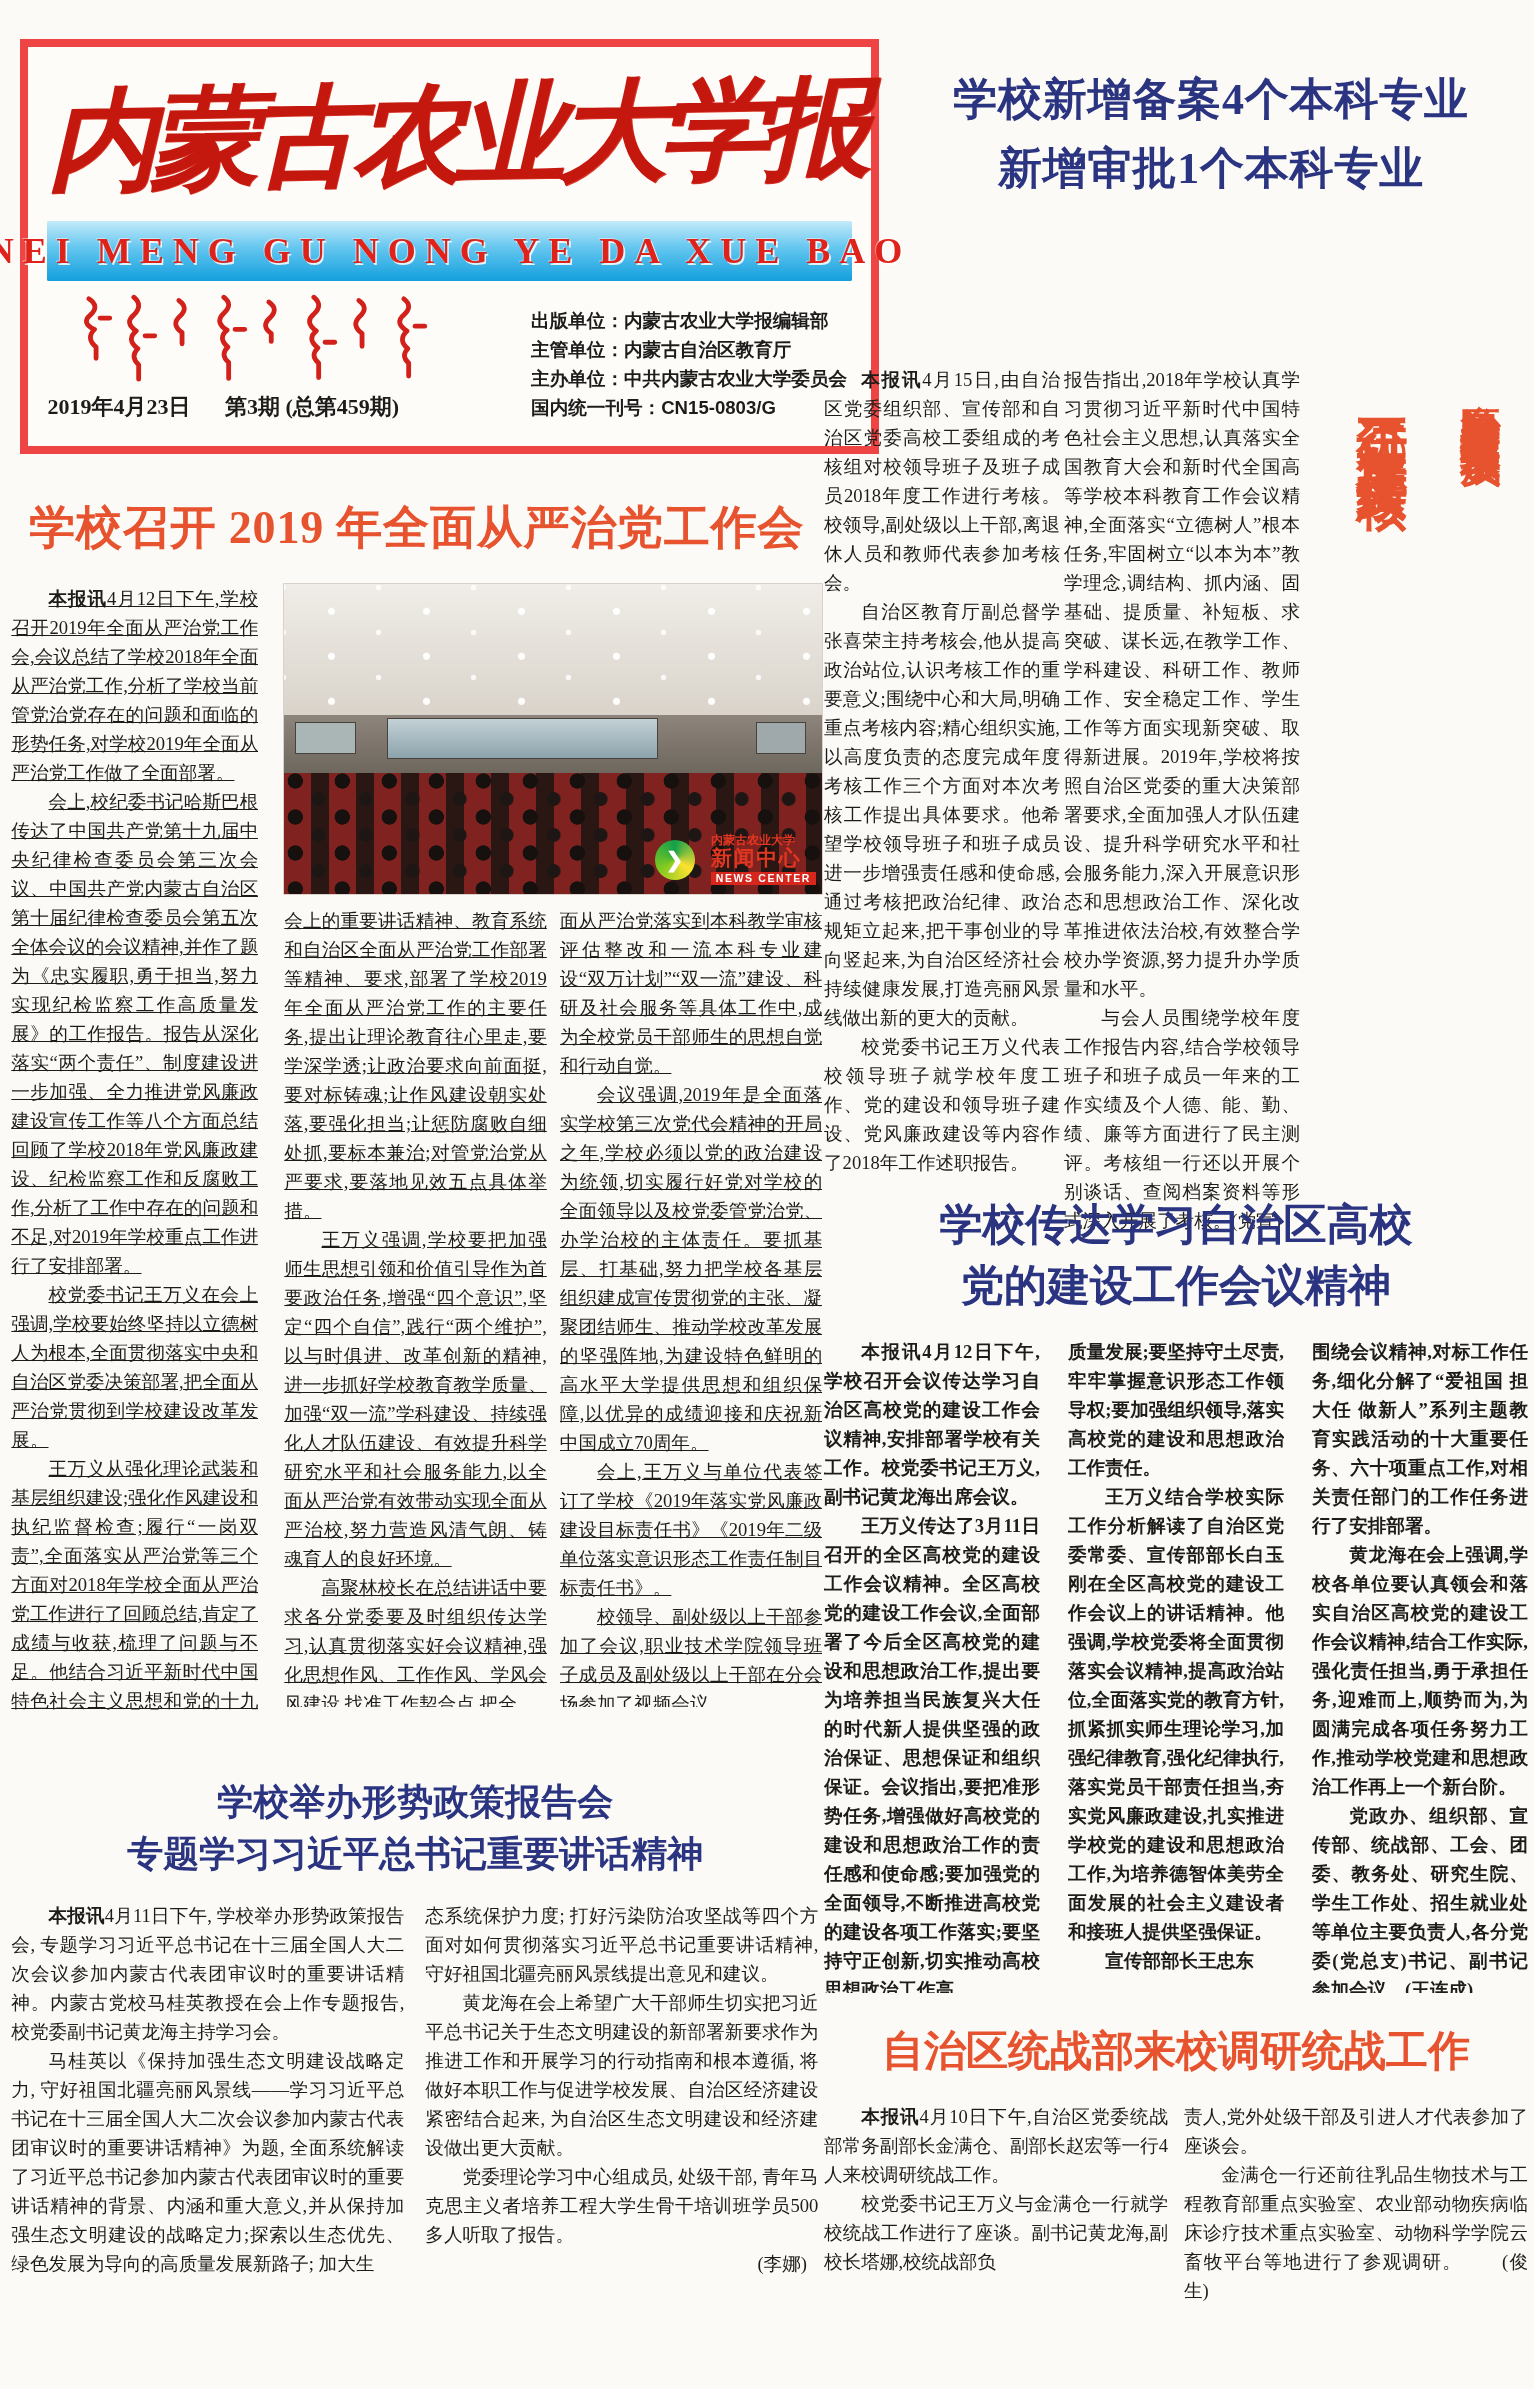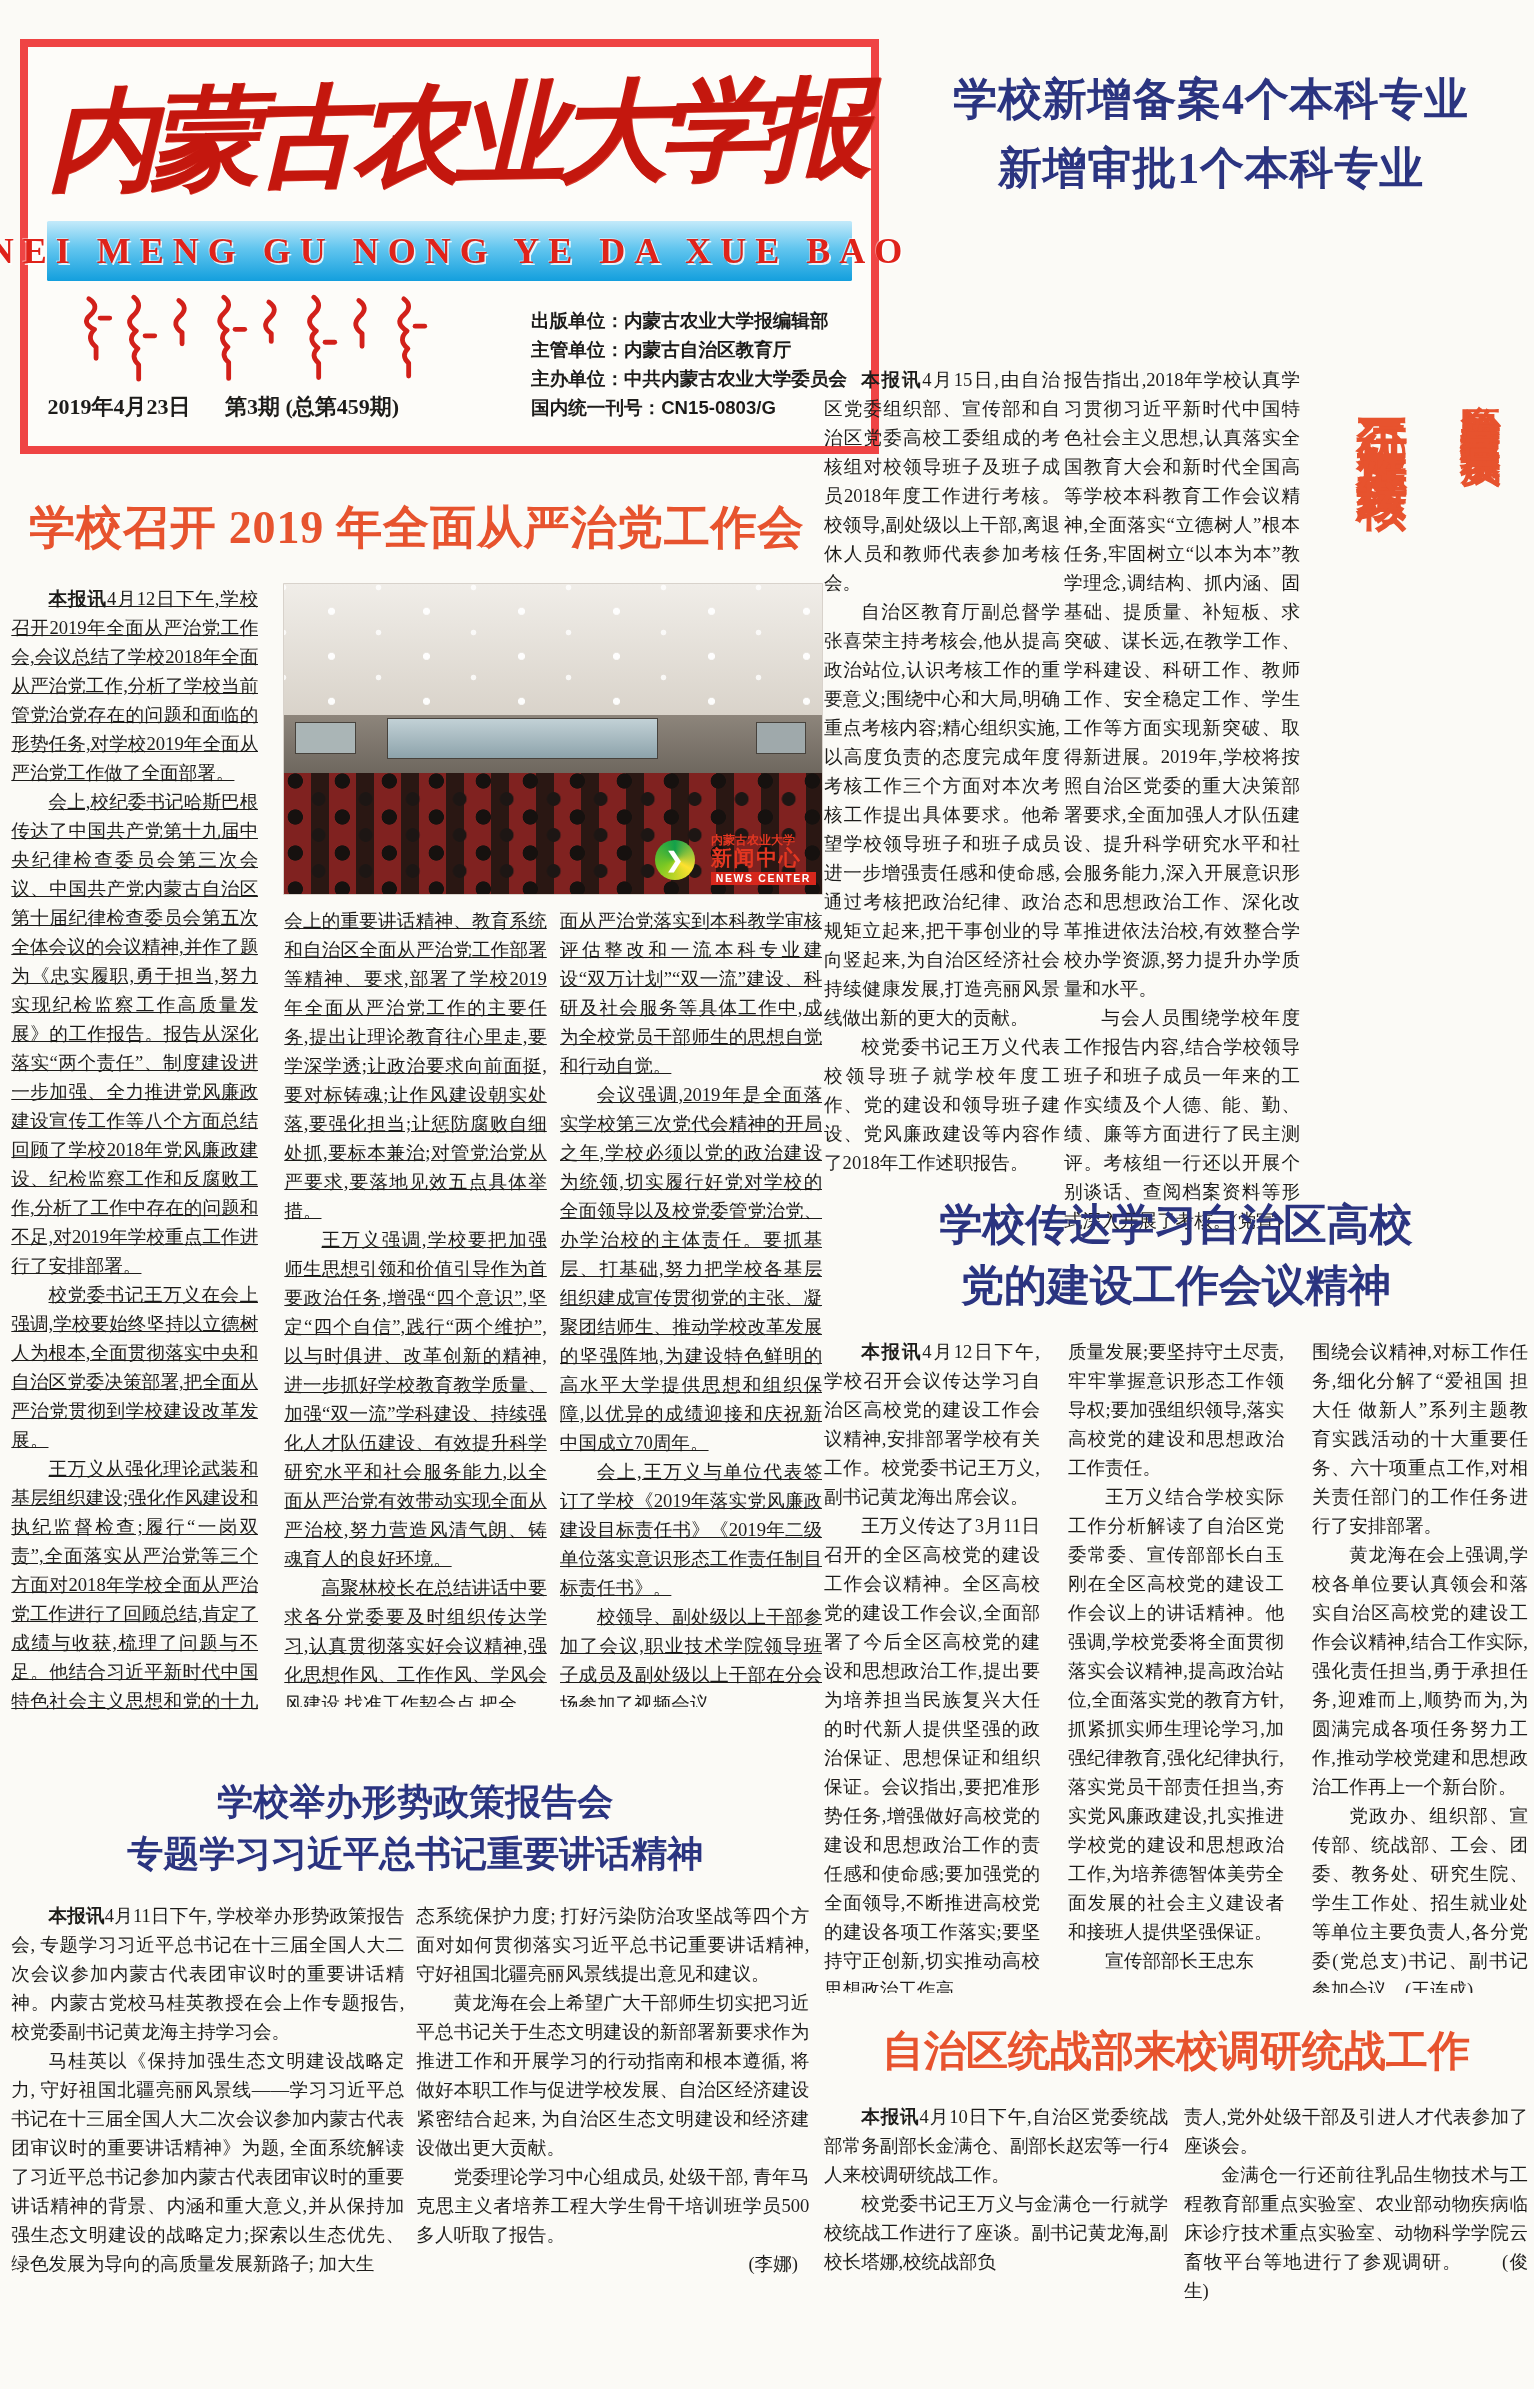--- a/index.html
+++ b/index.html
@@ -41,21 +41,21 @@
   #article-b .cols{gap:4px;}
   #article-b .col{width:236px;height:905px;}
   .vert-hl{position:absolute;right:0;top:8px;height:880px;width:204px;writing-mode:vertical-rl;color:#e7532e;font-weight:900;}
   .vert-hl span{display:block;}
   .vert-hl .v1{font-size:40px;line-height:95px;letter-spacing:2.4px;}
   .vert-hl .v2{font-size:51px;line-height:103px;letter-spacing:4.8px;padding-top:3.2px;}
 
   
   #article-c{position:absolute;left:824px;top:1194px;width:704px;}
   #article-c .hl-navy{font-size:43px;line-height:61px;}
-  #article-c .cols{margin-top:21px;gap:28px;}
+  #article-c .cols{margin-top:21px;gap:28px;font-weight:bold;}
   #article-c .col{width:226px;height:656px;}
 
   
   #article-d{position:absolute;left:11.3px;top:491px;width:811px;}
   #article-d .hl-red{font-size:46px;line-height:74px;letter-spacing:0.8px;white-space:nowrap;}
   .d-body{display:flex;gap:26px;margin-top:19.4px;text-decoration:underline;}
   .d-col1{width:254px;height:1129px;}
   .d-right{width:538px;}
   .d-cols{display:flex;gap:13px;margin-top:11.3px;}
   .d-cols .col{width:263px;height:801px;}
@@ -81,21 +81,21 @@
   .ph-mark{position:absolute;right:6.5px;bottom:8px;display:flex;align-items:center;gap:6.5px;}
   .ph-logo{width:40px;height:40px;border-radius:50%;background:conic-gradient(#13a04a,#ffe12e,#7ec922,#13a04a);display:flex;align-items:center;justify-content:center;color:#fff;font-weight:900;font-size:21px;font-family:"Liberation Sans",sans-serif;}
   .ph-mark-text{text-align:left;margin-left:10px;}
   .ph-mark-text .t1{font-size:12px;font-weight:700;color:#e33621;line-height:13.7px;font-family:"Liberation Sans",sans-serif;}
   .ph-mark-text .t2{font-size:21px;font-weight:900;color:#e33621;line-height:22.6px;letter-spacing:1.6px;font-family:"Liberation Sans",sans-serif;}
   .ph-mark-text .t3{margin-top:1.6px;display:inline-block;background:#d7271c;color:#fff;font-size:10.5px;font-weight:700;letter-spacing:1.6px;padding:0.8px 4.8px;font-family:"Liberation Sans",sans-serif;}
 
   
   #article-e{position:absolute;left:11.3px;top:1776px;width:808px;}
   #article-e .hl-navy{font-size:36px;line-height:52px;}
-  #article-e .cols{margin-top:21px;gap:12px;}
+  #article-e .cols{margin-top:21px;gap:21px;}
   #article-e .col{width:393px;height:404px;}
 
   
   #article-f{position:absolute;left:824px;top:2019px;width:704px;}
   #article-f .hl-red{font-size:42px;line-height:65px;white-space:nowrap;}
   #article-f .cols{margin-top:18px;gap:16px;}
   #article-f .col{width:344px;height:226px;}
 </style>
 </head>
 <body>

